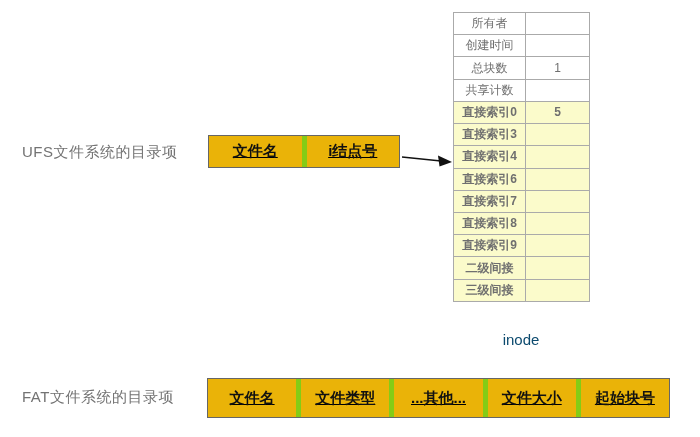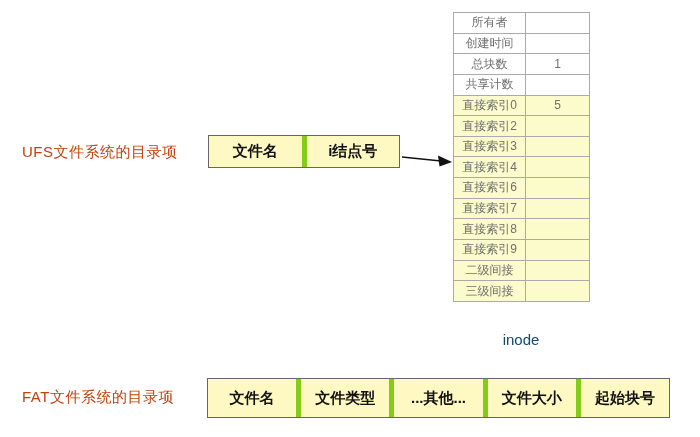--- a/index.html
+++ b/index.html
@@ -3,28 +3,28 @@
 <meta charset="utf-8">
 <style>
   html,body{margin:0;padding:0;}
   body{
     width:700px;height:437px;background:#ffffff;
     font-family:"Liberation Sans","DejaVu Sans",sans-serif;
     position:relative;overflow:hidden;
   }
   .stage{position:absolute;left:0;top:0;width:700px;height:437px;}
   .side-label{
-    position:absolute;color:#c2410c;font-size:15px;white-space:nowrap;
+    position:absolute;color:#737373;font-size:15px;white-space:nowrap;
     letter-spacing:0.5px;
   }
   #ufs-label{left:22px;top:143px;}
   #fat-label{left:22px;top:388px;}
   .entry-box{
-    position:absolute;display:flex;background:#fef9c3;
-    border:1.5px solid #666666;box-sizing:border-box;
+    position:absolute;display:flex;background:#eab308;
+    border:1.5px solid #666666;box-sizing:border-box;text-decoration:underline;
   }
   #ufs-box{left:208px;top:135px;width:192px;height:33px;}
   #fat-box{left:207px;top:378px;width:463px;height:40px;}
   .entry-cell{
     flex:1;display:flex;align-items:center;justify-content:center;
     font-weight:bold;color:#111111;font-size:15px;white-space:nowrap;
     border-left:5px solid #84cc16;
   }
   .entry-cell:first-child{border-left:none;}
   #inode-table{
@@ -32,21 +32,21 @@
     border-collapse:collapse;border:1.5px solid #555555;
     table-layout:fixed;
   }
   #inode-table td{
     border:1px solid #aaaaaa;font-size:12px;color:#6f6f6f;
     text-align:center;padding:0;box-sizing:border-box;white-space:nowrap;
     overflow:hidden;
   }
   #inode-table td.lbl{width:72px;}
   #inode-table td.val{width:64px;}
-  #inode-table tr.hl td{background:#fbfbcb;}
+  #inode-table tr.hl td{background:#fbfbcb;font-weight:bold;}
   #inode-table tr.plain td{background:#ffffff;}
   #inode-caption{
     position:absolute;left:453px;top:331px;width:136px;text-align:center;
     color:#0c4a6e;font-size:15px;
   }
   #arrow-svg{position:absolute;left:0;top:0;pointer-events:none;}
 </style>
 </head>
 <body>
 
@@ -78,24 +78,20 @@
           <td class="lbl">总块数</td>
           <td class="val">1</td>
         </tr>
         <tr class="plain">
           <td class="lbl">共享计数</td>
           <td class="val"></td>
         </tr>
         <tr class="hl">
           <td class="lbl">直接索引0</td>
           <td class="val">5</td>
-        </tr>
-        <tr class="hl">
-          <td class="lbl">直接索引2</td>
-          <td class="val"></td>
         </tr>
         <tr class="hl">
           <td class="lbl">直接索引3</td>
           <td class="val"></td>
         </tr>
         <tr class="hl">
           <td class="lbl">直接索引4</td>
           <td class="val"></td>
         </tr>
         <tr class="hl">

